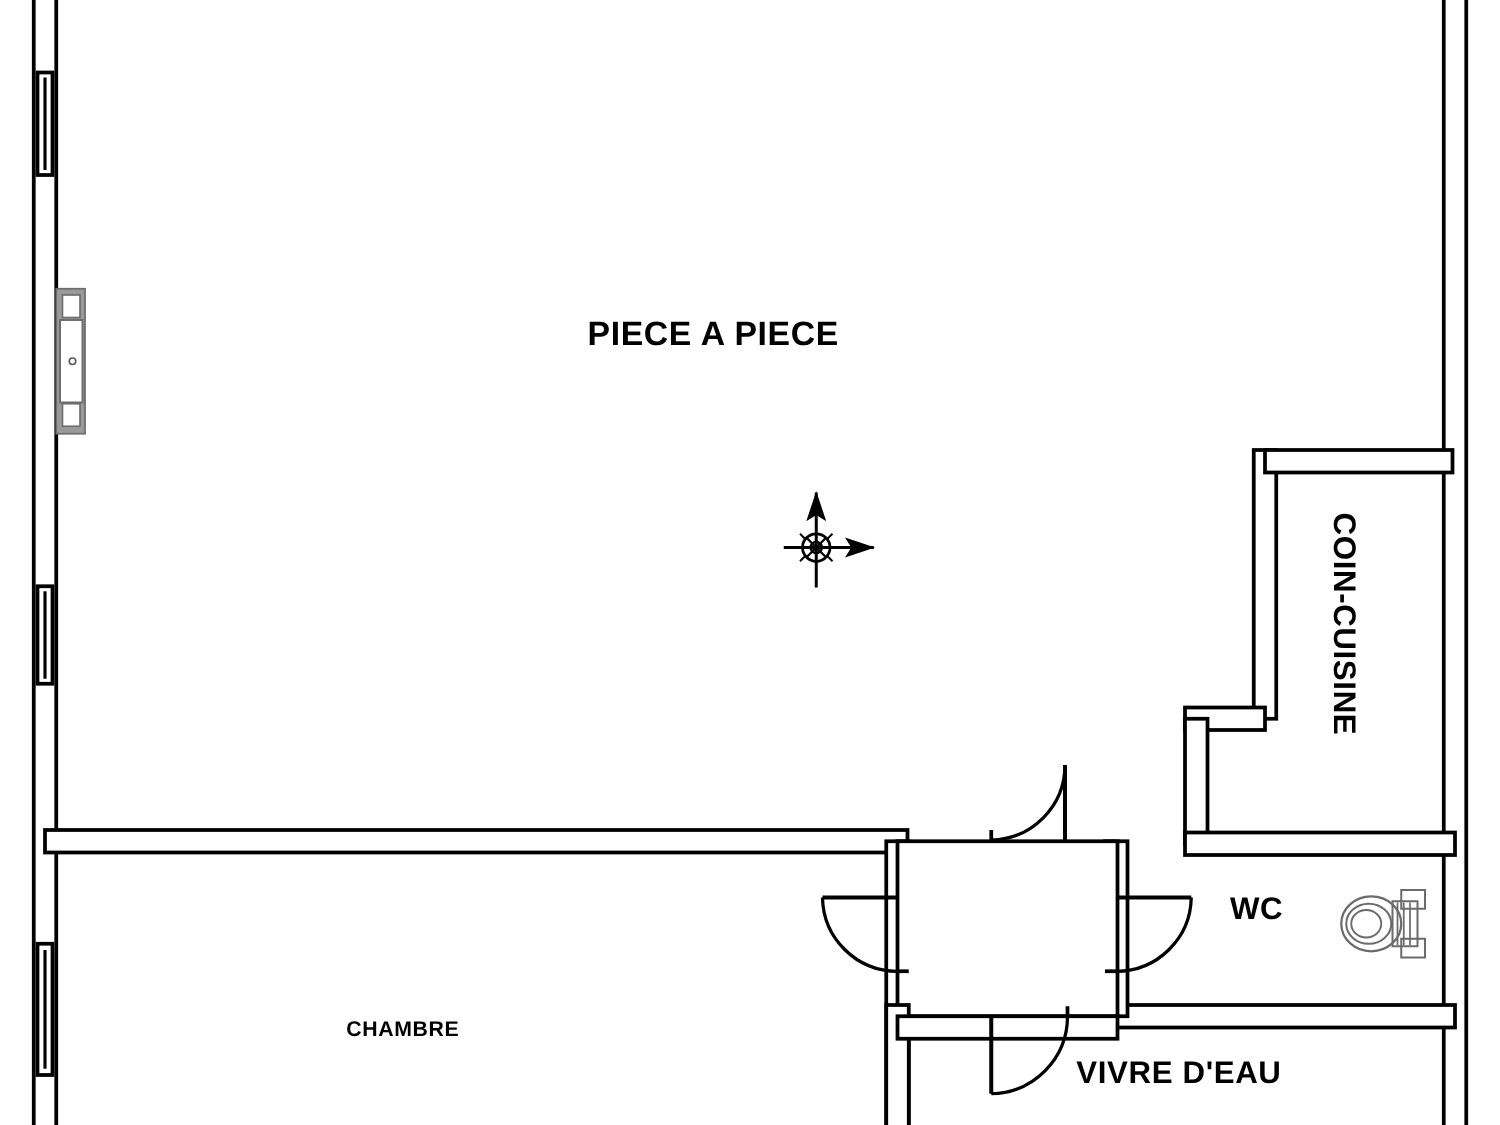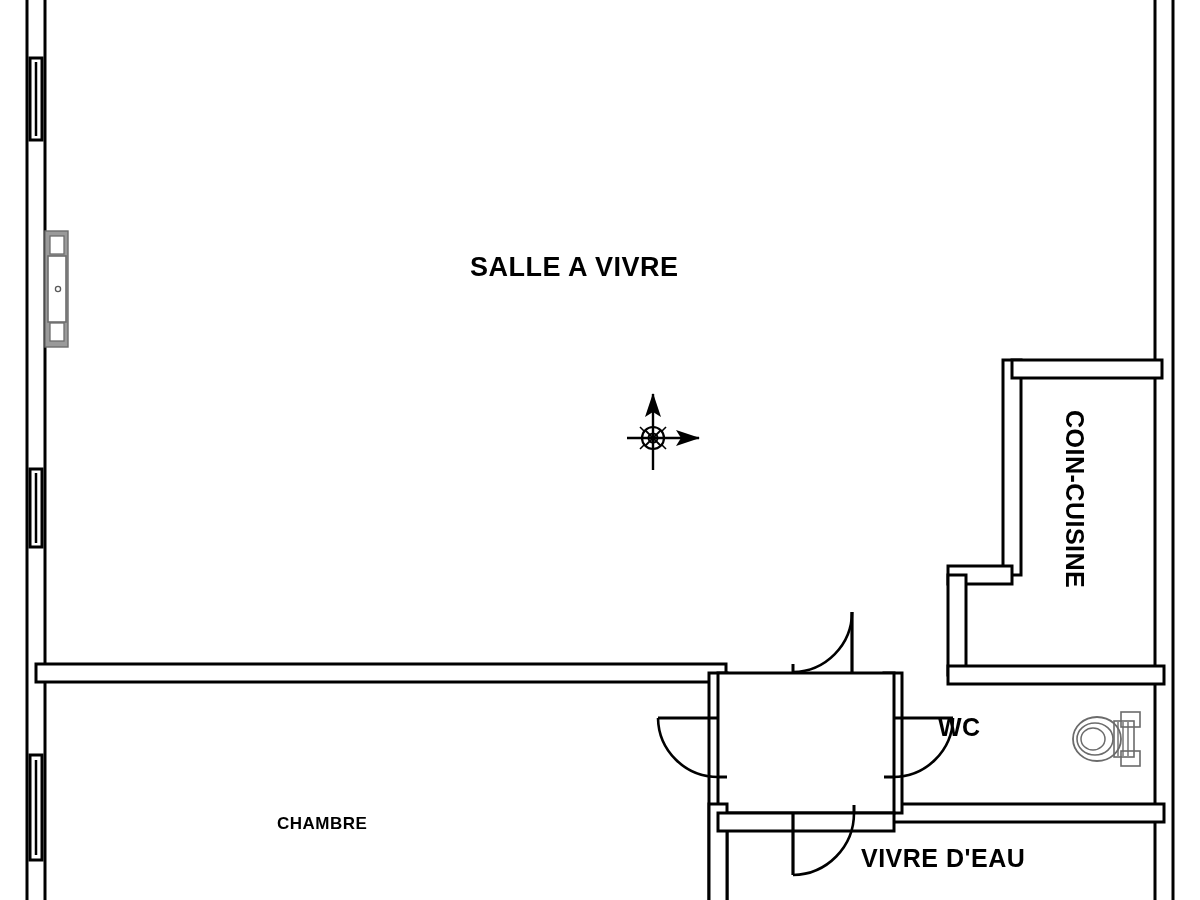--- a/index.html
+++ b/index.html
@@ -43,21 +43,21 @@
     font-size: 25px;
     transform-origin: left top;
     transform: rotate(90deg) translate(0, -100%);
   }
   #label-chambre {
     left: 277px;
     top: 814px;
     font-size: 17px;
   }
   #label-wc {
-    left: 938px;
+    left: 984px;
     top: 713px;
     font-size: 25px;
   }
   #label-salle-deau {
     left: 861px;
     top: 844px;
     font-size: 25px;
   }
 </style>
 </head>
@@ -188,21 +188,21 @@
       <line x1="645" y1="430" x2="661" y2="446" stroke="#000000" stroke-width="1.8"></line>
       <line x1="661" y1="430" x2="645" y2="446" stroke="#000000" stroke-width="1.8"></line>
 
       <line x1="640" y1="427" x2="644" y2="431" stroke="#000000" stroke-width="1.6"></line>
       <line x1="666" y1="427" x2="662" y2="431" stroke="#000000" stroke-width="1.6"></line>
       <line x1="640" y1="449" x2="644" y2="445" stroke="#000000" stroke-width="1.6"></line>
       <line x1="666" y1="449" x2="662" y2="445" stroke="#000000" stroke-width="1.6"></line>
     </g>
   </svg>
 
-  <div class="room-label" id="label-piece-a-vivre">SALLE A VIVRE</div>
+  <div class="room-label" id="label-piece-a-vivre">PIECE A PIECE</div>
 
   <div class="room-label" id="label-coin-cuisine">COIN-CUISINE</div>
 
   <div class="room-label" id="label-chambre">CHAMBRE</div>
 
   <div class="room-label" id="label-wc">WC</div>
 
   <div class="room-label" id="label-salle-deau">VIVRE D'EAU</div>
 
 </div>

